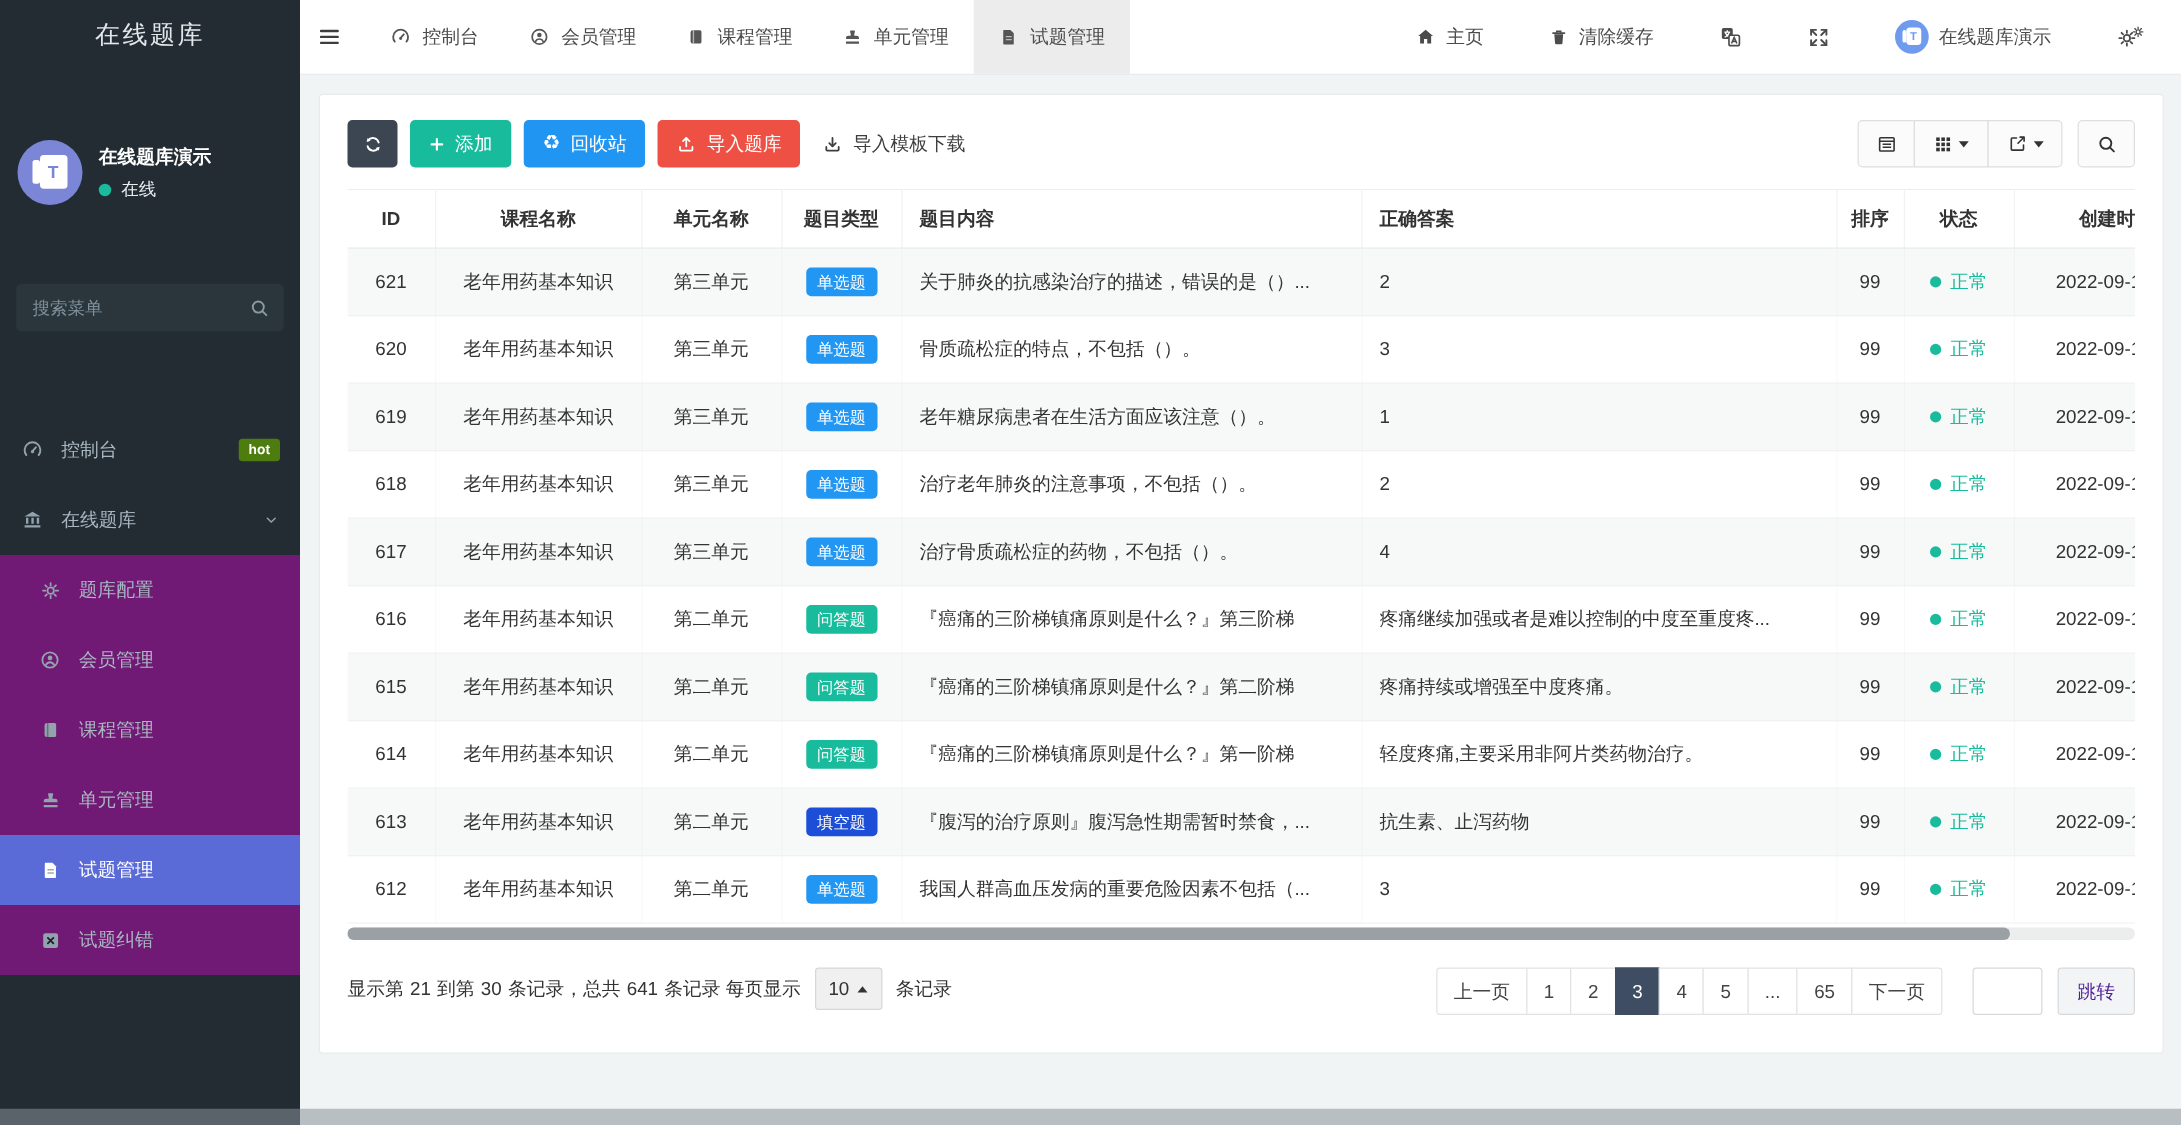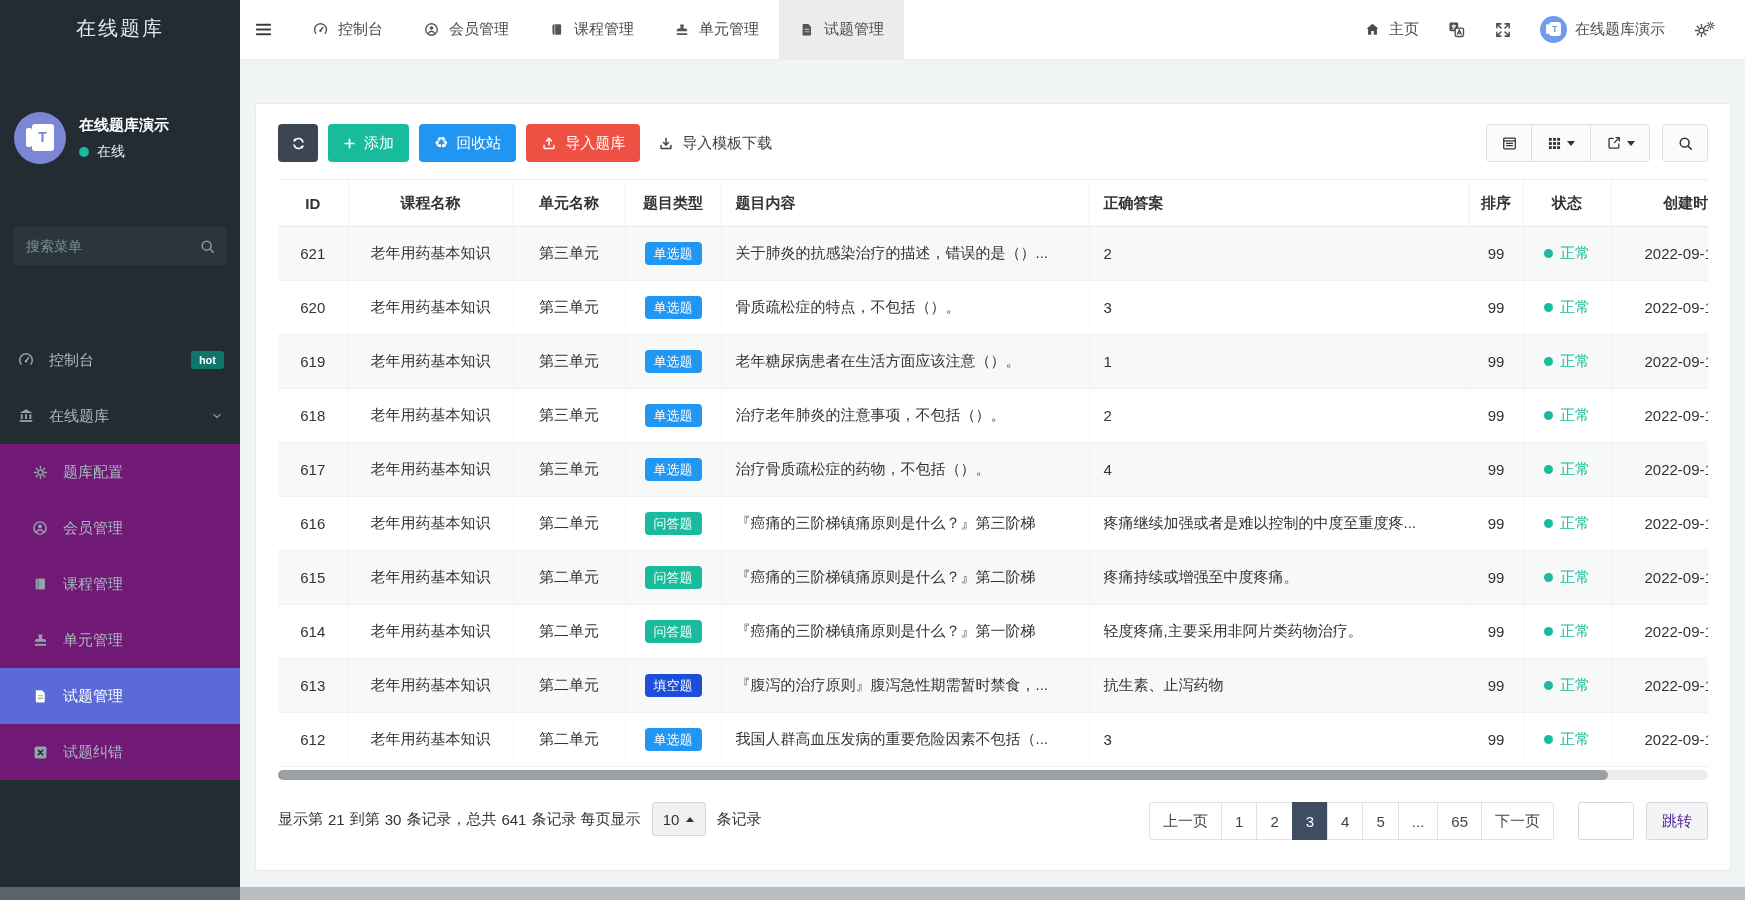--- a/index.html
+++ b/index.html
@@ -34,29 +34,29 @@
   .mchevron { margin-left:auto; color:#93a3ad; }
 
   
   .main { flex:1; min-width:0; display:flex; flex-direction:column; }
   .navbar { height:60px; background:#fff; border-bottom:1px solid #e9ecee; display:flex; align-items:stretch; }
   .burger { width:46px; display:flex; align-items:center; justify-content:center; color:#3d3d3d; cursor:pointer; }
   .nav-tabs { display:flex; margin-left:6px; }
   .nav-tab { display:flex; align-items:center; gap:9px; padding:0 20px; font-size:15px; color:#4c4c4c; cursor:pointer; }
   .nav-tab .ic { color:#555; }
   .nav-tab.active { background:#ececec; }
-  .nav-right { margin-left:auto; display:flex; align-items:center; padding-right:14px; }
+  .nav-right { margin-left:auto; display:flex; align-items:center; padding-right:14px;gap:24px; }
   .nav-link { display:flex; align-items:center; gap:8px; padding:0 14px; font-size:15px; color:#4c4c4c; cursor:pointer; height:100%; }
   .nav-avatar { width:27px; height:27px; border-radius:50%; position:relative; flex-shrink:0; }
   .nav-avatar .logo-doc { font-size:9px; }
   .gears { position:relative; width:24px; height:22px; color:#4c4c4c; }
   .gears .g1 { position:absolute; left:0; top:3px; }
   .gears .g2 { position:absolute; right:-2px; top:-2px; transform:scale(.62); }
 
-  .content { flex:1; padding:15px 14px 14px 15px;margin-top:28px; }
+  .content { flex:1; padding:15px 14px 14px 15px; }
   .card { background:#fff; border:1px solid #e8ebec; border-radius:3px; padding:20px 22px; height:768px; }
 
   
   .toolbar { display:flex; align-items:center; }
   .btn { height:38px; border:none; border-radius:4px; color:#fff; font-size:15px; font-family:inherit;
          display:inline-flex; align-items:center; gap:8px; padding:0 15px; cursor:pointer; margin-right:10px; }
   .btn-refresh { width:40px; padding:0; justify-content:center; }
   .link-download { display:inline-flex; align-items:center; gap:8px; color:#3e3e3e; font-size:15px; margin-left:8px; cursor:pointer; }
   .toolbar-right { margin-left:auto; display:flex; align-items:center; }
   .tr-btn { width:46px; height:38px; background:#fbfbfb; border:1px solid #dcdfe1; color:#333;
@@ -148,21 +148,21 @@
     <nav class="menu">
       <div class="menu-item">
         <span class="icon-slot">
           <svg width="18" height="18" viewBox="0 0 20 20">
               <path d="M4.5 14.5a7 7 0 1 1 11 0" fill="none" stroke="currentColor" stroke-width="1.7" stroke-linecap="round"></path>
               <path d="M10 11l3-3.4" stroke="currentColor" stroke-width="1.7" stroke-linecap="round"></path>
               <circle cx="10" cy="11.5" r="1.4" fill="currentColor"></circle>
             </svg>
         </span>
         <span>控制台</span>
-        <span class="hot-badge" style="background: #0f766e; text-align: center;">hot</span>
+        <span class="hot-badge" style="background: #4d7c0f; text-align: center;">hot</span>
       </div>
       <div class="menu-item">
         <span class="icon-slot">
           <svg width="18" height="18" viewBox="0 0 20 20" fill="currentColor">
               <path d="M10 2.6L2.8 6.8h14.4z"></path>
               <path d="M4.2 8h2.1v5.4H4.2zM9 8h2.1v5.4H9zM13.8 8h2.1v5.4h-2.1z"></path>
               <path d="M3 14.6h14v2H3z"></path>
             </svg>
         </span>
         <span>在线题库</span>
@@ -294,20 +294,30 @@
       </div>
 
       <div class="nav-right">
         <div class="nav-link">
           <span class="ic">
               <svg width="17" height="17" viewBox="0 0 20 20">
                 <path d="M10 3.2l7 6h-1.8v7h-3.7v-4.3H8.5v4.3H4.8v-7H3z" fill="currentColor"></path>
               </svg>
             </span>
           <span>主页</span>
+        </div>
+        <div class="nav-link">
+          <span class="ic">
+              <svg width="16" height="16" viewBox="0 0 20 20">
+                <path d="M4.2 5.6h11.6" stroke="currentColor" stroke-width="1.6" stroke-linecap="round"></path>
+                <path d="M8 5.3V3.8h4v1.5" fill="none" stroke="currentColor" stroke-width="1.6"></path>
+                <path d="M5.6 6.8l.7 9c0 .5.5.9 1 .9h5.4c.5 0 1-.4 1-.9l.7-9z" fill="currentColor"></path>
+              </svg>
+            </span>
+          <span>清除缓存</span>
         </div>
         <div class="nav-link">
           <span class="ic">
               <svg width="19" height="19" viewBox="0 0 20 20">
                 <rect x="2.6" y="2.6" width="9.2" height="9.2" rx="1.5" fill="currentColor"></rect>
                 <path d="M4.8 6h4.8M7.2 4.5V6M5.2 6c1 2.2 2.5 3.4 4 4M9 6c-.6 1.9-2.1 3.5-4 4.3" stroke="#fff" stroke-width="1.1" fill="none"></path>
                 <rect x="8.6" y="8.6" width="8.8" height="8.8" rx="1.5" fill="#fff" stroke="currentColor" stroke-width="1.4"></rect>
                 <path d="M10.7 15.6l2.3-5.2 2.3 5.2M11.6 13.8h2.8" stroke="currentColor" stroke-width="1.3" fill="none"></path>
               </svg>
             </span>

